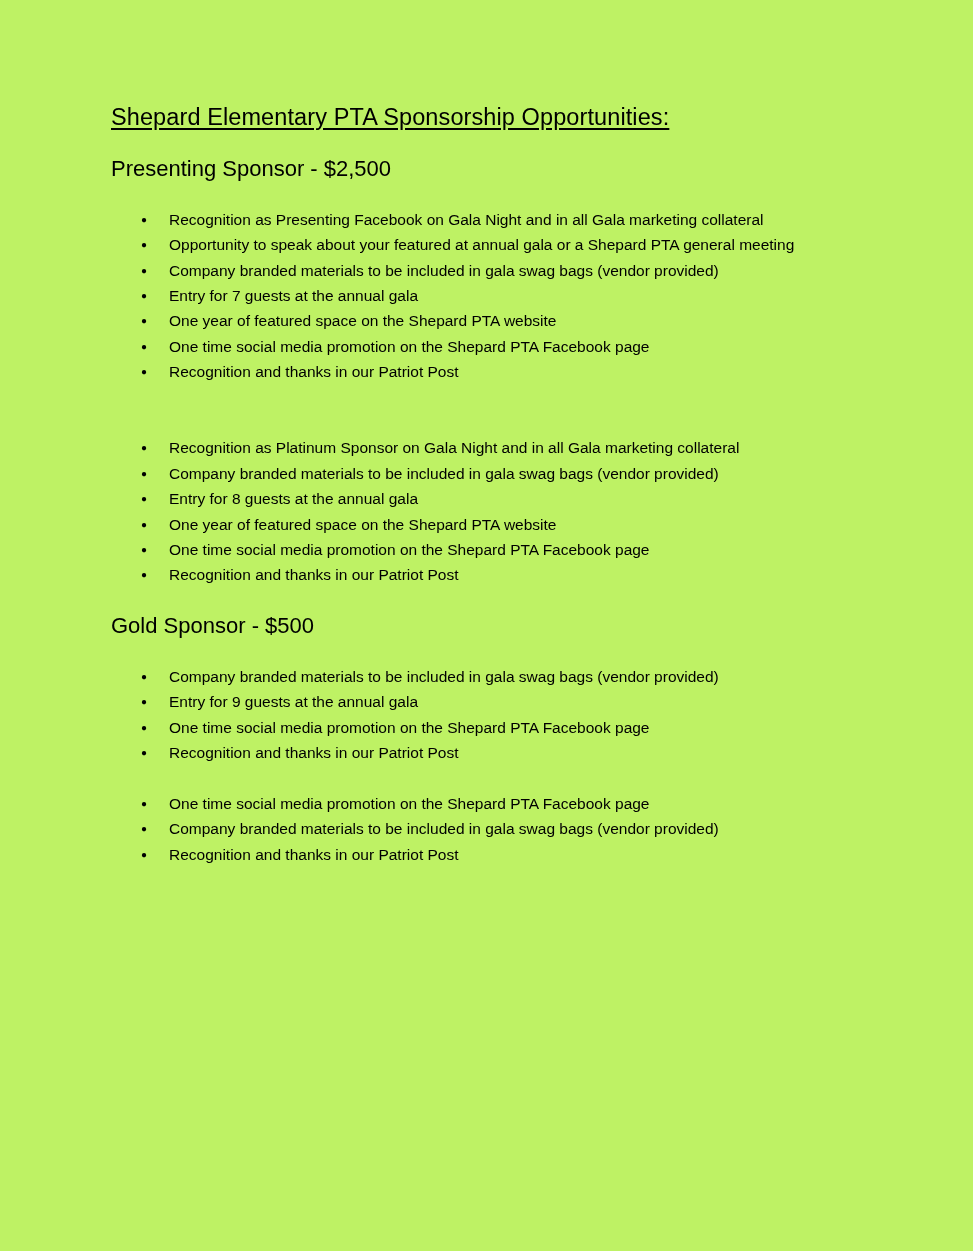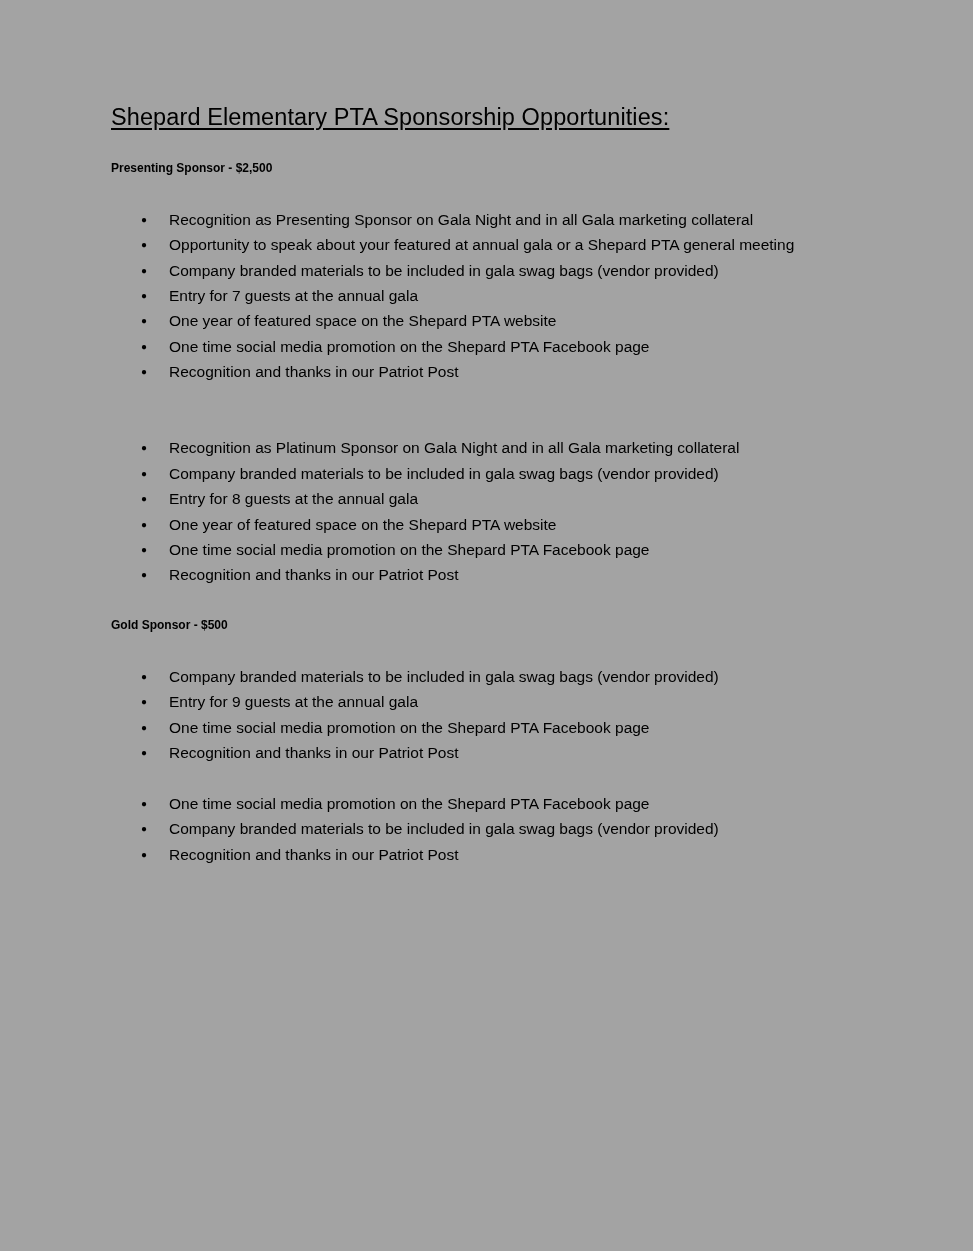--- a/index.html
+++ b/index.html
@@ -7,39 +7,39 @@
   body {
     background: #ffffff;
     font-family: "Liberation Sans", "DejaVu Sans", sans-serif;
     color: #000000;
     -webkit-font-smoothing: antialiased;
   }
   .page {
     position: relative;
     width: 973px;
     height: 1251px;
-    background: #a3a3a3;
+    background: #bef264;
     overflow: hidden;
   }
   .content {
     padding: 102px 104px 0 111px;
   }
   .doc-title {
     font-size: 23.5px;
     line-height: 31px;
     font-weight: 400;
     text-decoration: underline;
     text-underline-offset: 3px;
     margin: 0 0 23px 0;
     letter-spacing: 0.1px;
   }
   .section-heading {
-    font-size: 12px;
+    font-size: 22px;
     line-height: 25.4px;
-    font-weight: 700;
+    font-weight: 400;
     margin: 0 0 25.4px 0;
   }
   ul.bullet-list {
     list-style: none;
     margin: 0 0 25.4px 0;
     padding: 0 0 0 58px;
     font-size: 15.5px;
     line-height: 25.4px;
     max-width: 749px;
   }
@@ -62,21 +62,21 @@
 <body>
 
 <div class="page">
   <div class="content">
 
     <h1 class="doc-title">Shepard Elementary PTA Sponsorship Opportunities:</h1>
 
     <section class="extra-gap">
       <h2 class="section-heading">Presenting Sponsor - $2,500</h2>
       <ul class="bullet-list">
-        <li>Recognition as Presenting Sponsor on Gala Night and in all Gala marketing collateral</li>
+        <li>Recognition as Presenting Facebook on Gala Night and in all Gala marketing collateral</li>
         <li>Opportunity to speak about your featured at annual gala or a Shepard PTA general meeting</li>
         <li>Company branded materials to be included in gala swag bags (vendor provided)</li>
         <li>Entry for 7 guests at the annual gala</li>
         <li>One year of featured space on the Shepard PTA website</li>
         <li>One time social media promotion on the Shepard PTA Facebook page</li>
         <li>Recognition and thanks in our Patriot Post</li>
       </ul>
     </section>
 
     <section>

